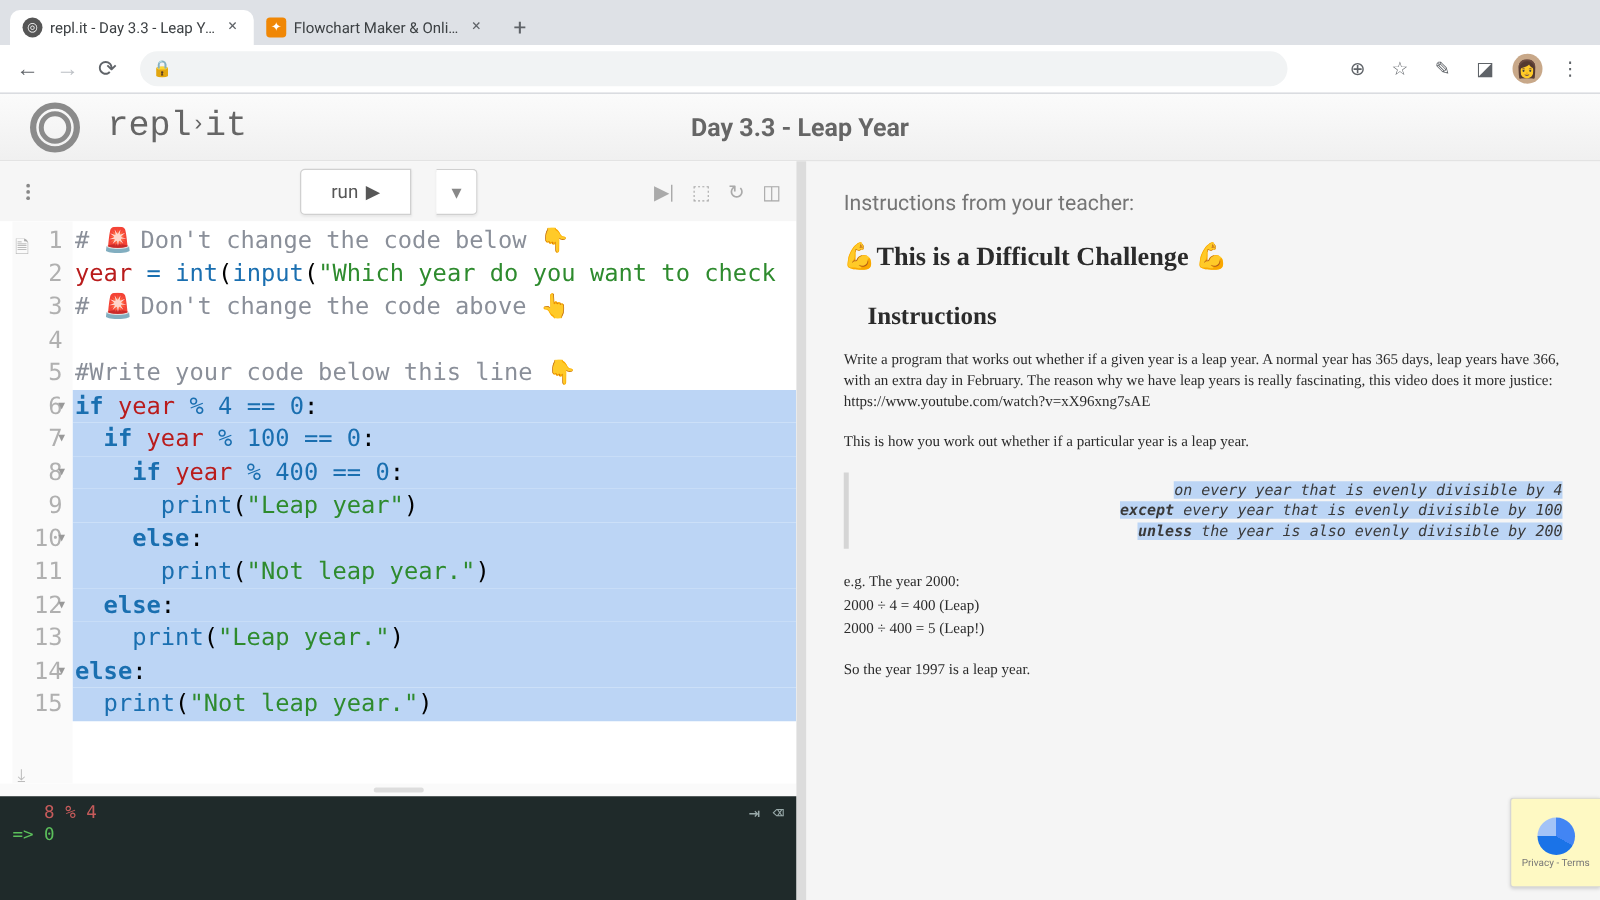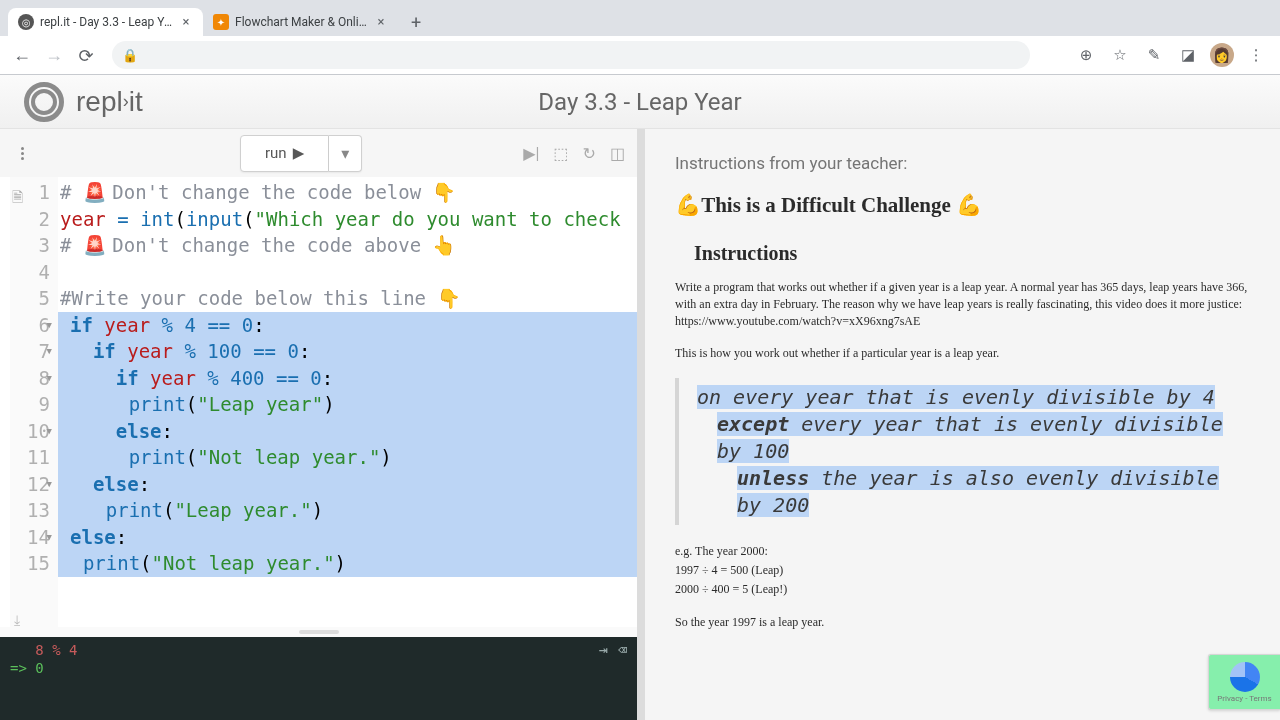--- a/index.html
+++ b/index.html
@@ -19,53 +19,53 @@
   .toolbar { background: #fff; display: flex; align-items: center; height: 38px; padding: 0 8px; gap: 4px; }
   .nav-btn { width: 28px; height: 28px; display: flex; align-items: center; justify-content: center; color: #5f6368; font-size: 18px; cursor:pointer;}
   .nav-btn.disabled { color: #bdc1c6; }
   .omnibox { flex: 1; height: 28px; background: #f1f3f4; border-radius: 14px; margin: 0 40px 0 8px; display: flex; align-items: center; padding: 0 10px; font-size: 13px; color: #5f6368; }
   .tb-right { display: flex; align-items: center; gap: 10px; padding-right: 4px;}
   .tb-icon { width: 24px; height: 24px; display:flex; align-items:center; justify-content:center; font-size:15px; color:#5f6368; cursor:pointer;}
   .avatar { width: 24px; height: 24px; border-radius: 50%; background: #c8a889; display:flex; align-items:center; justify-content:center; font-size:14px;}
   
   
   .app-header { height: 54px; background: linear-gradient(to bottom, #fbfbfb, #f0f0f0); border-bottom: 1px solid #e3e3e3; display: flex; align-items: center; padding: 0 24px; position: relative;}
-  .logo { display: flex; align-items: center; gap: 12px; font-size: 28px; font-weight: 300; color: #666; font-family: Liberation Sans, sans-serif;}
+  .logo { display: flex; align-items: center; gap: 22px; font-size: 28px; font-weight: 300; color: #666; font-family: Liberation Mono, monospace;}
   .logo-swirl { width: 40px; height: 40px; border-radius: 50%; border: 5px solid #8b8b8b; position: relative; display:flex;align-items:center;justify-content:center;}
   .logo-swirl::after{content:'';width:18px;height:18px;border:4px solid #8b8b8b;border-radius:50%;}
-  .app-title { position: absolute; left: 50%; transform: translateX(-50%); font-size: 24px; color: #666; font-weight: 400;}
+  .app-title { position: absolute; left: 50%; transform: translateX(-50%); font-size: 20px; color: #666; font-weight: 700;}
   
   
   .main { display: flex; height: calc(720px - 36px - 38px - 54px); }
   .left-pane { width: 645px; border-right: 8px solid #dcdcdc; display: flex; flex-direction: column; background:#fafafa; position:relative;}
   .right-pane { flex: 1; background: #f5f5f5; overflow: hidden; padding: 24px 30px 0 30px; }
   
   
   .ed-toolbar { height: 48px; display: flex; align-items: center; padding: 0 12px; gap: 8px; background:#f6f6f6;}
   .more-dots { width: 20px; font-size: 18px; color: #888; cursor:pointer; display:flex; flex-direction:column; align-items:center; gap:2px;}
   .more-dots span{width:3px;height:3px;background:#888;border-radius:50%;}
-  .run-wrap { display: flex; margin-left: 200px;}
+  .run-wrap { display: flex; margin-left: 200px; gap: 20px;}
   .run-btn { background: #fff; border: 1px solid #d0d0d0; border-radius: 4px 0 0 4px; padding: 8px 24px; font-size: 15px; color: #575757; display:flex;align-items:center;gap:6px; cursor:pointer; box-shadow: 0 1px 2px rgba(0,0,0,.06);}
   .run-dd { background: #fff; border: 1px solid #d0d0d0; border-left:none; border-radius: 0 4px 4px 0; padding: 8px 12px; color: #888; cursor:pointer; box-shadow: 0 1px 2px rgba(0,0,0,.06);}
   .ed-icons { margin-left: auto; display: flex; gap: 14px; color: #aaa; font-size: 16px;}
   .ed-ic {cursor:pointer;}
   
   
   .file-col { position:absolute; left:12px; top:58px; color:#aaa; font-size:14px;}
   
   
   .code-area { flex: 1; display: flex; background: #fff; font-family: "Monaco","Menlo","Consolas",monospace; font-size: 19px; overflow: hidden; padding-left: 10px;}
   .gutter { width: 48px; text-align: right; color: #b0b0b0; padding: 2px 8px 2px 0; line-height: 26.5px; user-select:none; background:#fafafa;}
   .gut-line { position:relative;}
   .fold { position: absolute; right: -2px; font-size: 9px; color: #999;}
   .code { flex: 1; padding: 2px 0; line-height: 26.5px; white-space: pre; overflow:hidden;}
   .cl { height: 26.5px; padding-left: 2px;}
   .sel { background: #bcd5f5; }
   .c-cm { color: #8a8f99; }
-  .c-kw { color: #1a6fb0; font-weight: 600; margin-left: 10px;}
+  .c-kw { color: #1a6fb0; font-weight: 600;}
   .c-op { color: #1a6fb0; }
   .c-fn { color: #1a6fb0; }
   .c-num { color: #1a6fb0; }
   .c-str { color: #2e8b2e; }
   .c-var { color: #b91c1c; }
   .emj { display:inline-block; width:18px; text-align:center;}
   
   .drag-handle { height: 10px; background:#fafafa; display:flex; justify-content:center; align-items:center;}
   .drag-handle::after{content:'';width:40px;height:4px;background:#ddd;border-radius:2px;}
   
@@ -77,28 +77,28 @@
   .con-pr { color: #c65b5b; }
   .con-res { color: #5bbf5b; }
   
   
   .instr-header { font-size: 17px; color: #757575; margin-bottom: 20px; font-weight:400;}
   .instr-body { font-family: Georgia, "Times New Roman", serif; color: #2b2b2b; }
   .challenge { font-size: 21px; font-weight: 700; margin-bottom: 24px;}
   .h-instr { font-size: 20px; font-weight: 700; margin-bottom: 14px; margin-left: 19px;}
   .para { font-size: 12px; line-height: 1.4; margin-bottom: 16px;}
   .rules-block { border-left: 4px solid #d5d5d5; padding: 6px 0 6px 18px; margin-bottom: 18px;}
-  .rule { font-family: "Monaco","Menlo",monospace; font-style: italic; font-size: 20px; line-height: 1.35; color: #3a3a3a;}
+  .rule { font-family: "Monaco","Menlo",monospace; font-style: italic; font-size: 12px; line-height: 1.35; color: #3a3a3a; text-align: right;}
   .rule-hl { background: #bcd5f5; }
   .rule .bold { font-weight: 700; }
   .rule2 { padding-left: 20px;}
   .rule3 { padding-left: 40px;}
   
   
-  .recap { position: absolute; right: 0; bottom: 10px; width: 72px; height: 56px; background: #86efac; border: 1px solid #d6d6d6; border-right:none; border-radius: 3px 0 0 3px; box-shadow: 0 1px 3px rgba(0,0,0,.15); display:flex; flex-direction:column; align-items:center; justify-content:center; font-size:8px; color:#777; gap:2px;text-align:right;}
+  .recap { position: absolute; right: 0; bottom: 10px; width: 72px; height: 72px; background: #fef9c3; border: 1px solid #d6d6d6; border-right:none; border-radius: 3px 0 0 3px; box-shadow: 0 1px 3px rgba(0,0,0,.15); display:flex; flex-direction:column; align-items:center; justify-content:center; font-size:8px; color:#777; gap:2px;text-align:right;}
   .recap-logo { width: 30px; height: 30px; border-radius: 50%; background: conic-gradient(#4285f4 0 120deg, #1a73e8 120deg 270deg, #a3c3f7 270deg 360deg); position:relative;}
   
   .dl-arrow { position:absolute; left:14px; bottom:92px; color:#bbb; font-size:14px;}
 </style>
 </head>
 <body>
 
 <div class="browser-top">
   <div class="tab-strip">
     <div class="tab active">
@@ -202,21 +202,21 @@
       <div class="challenge">💪This is a Difficult Challenge 💪</div>
       <div class="h-instr">Instructions</div>
       <div class="para">Write a program that works out whether if a given year is a leap year. A normal year has 365 days, leap years have 366, with an extra day in February. The reason why we have leap years is really fascinating, this video does it more justice: https://www.youtube.com/watch?v=xX96xng7sAE</div>
       <div class="para">This is how you work out whether if a particular year is a leap year.</div>
       <div class="rules-block">
         <div class="rule"><span class="rule-hl">on every year that is evenly divisible by 4</span></div>
         <div class="rule rule2"><span class="rule-hl"><span class="bold">except</span><span> every year that is evenly divisible by 100</span></span></div>
         <div class="rule rule3"><span class="rule-hl"><span class="bold">unless</span><span> the year is also evenly divisible by 200</span></span></div>
       </div>
       <div class="para" style="margin-bottom:2px">e.g. The year 2000:</div>
-      <div class="para" style="margin-bottom:2px">1997 ÷ 4 = 500 (Leap)</div>
+      <div class="para" style="margin-bottom:2px">2000 ÷ 4 = 400 (Leap)</div>
       <div class="para">2000 ÷ 400 = 5 (Leap!)</div>
       <div class="para">So the year 1997 is a leap year.</div>
     </div>
     <div class="recap">
       <div class="recap-logo"></div>
       <div><span>Privacy</span> - <span>Terms</span></div>
     </div>
   </div>
 </div>
 

